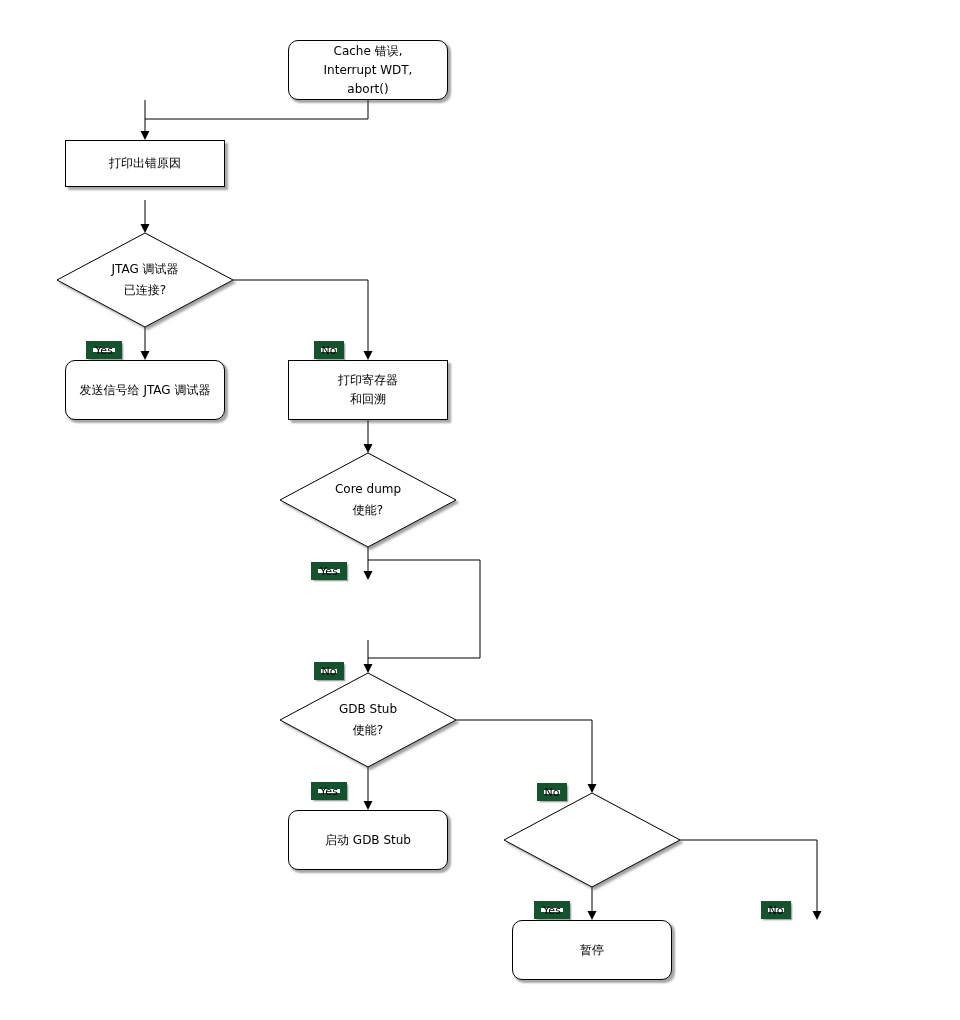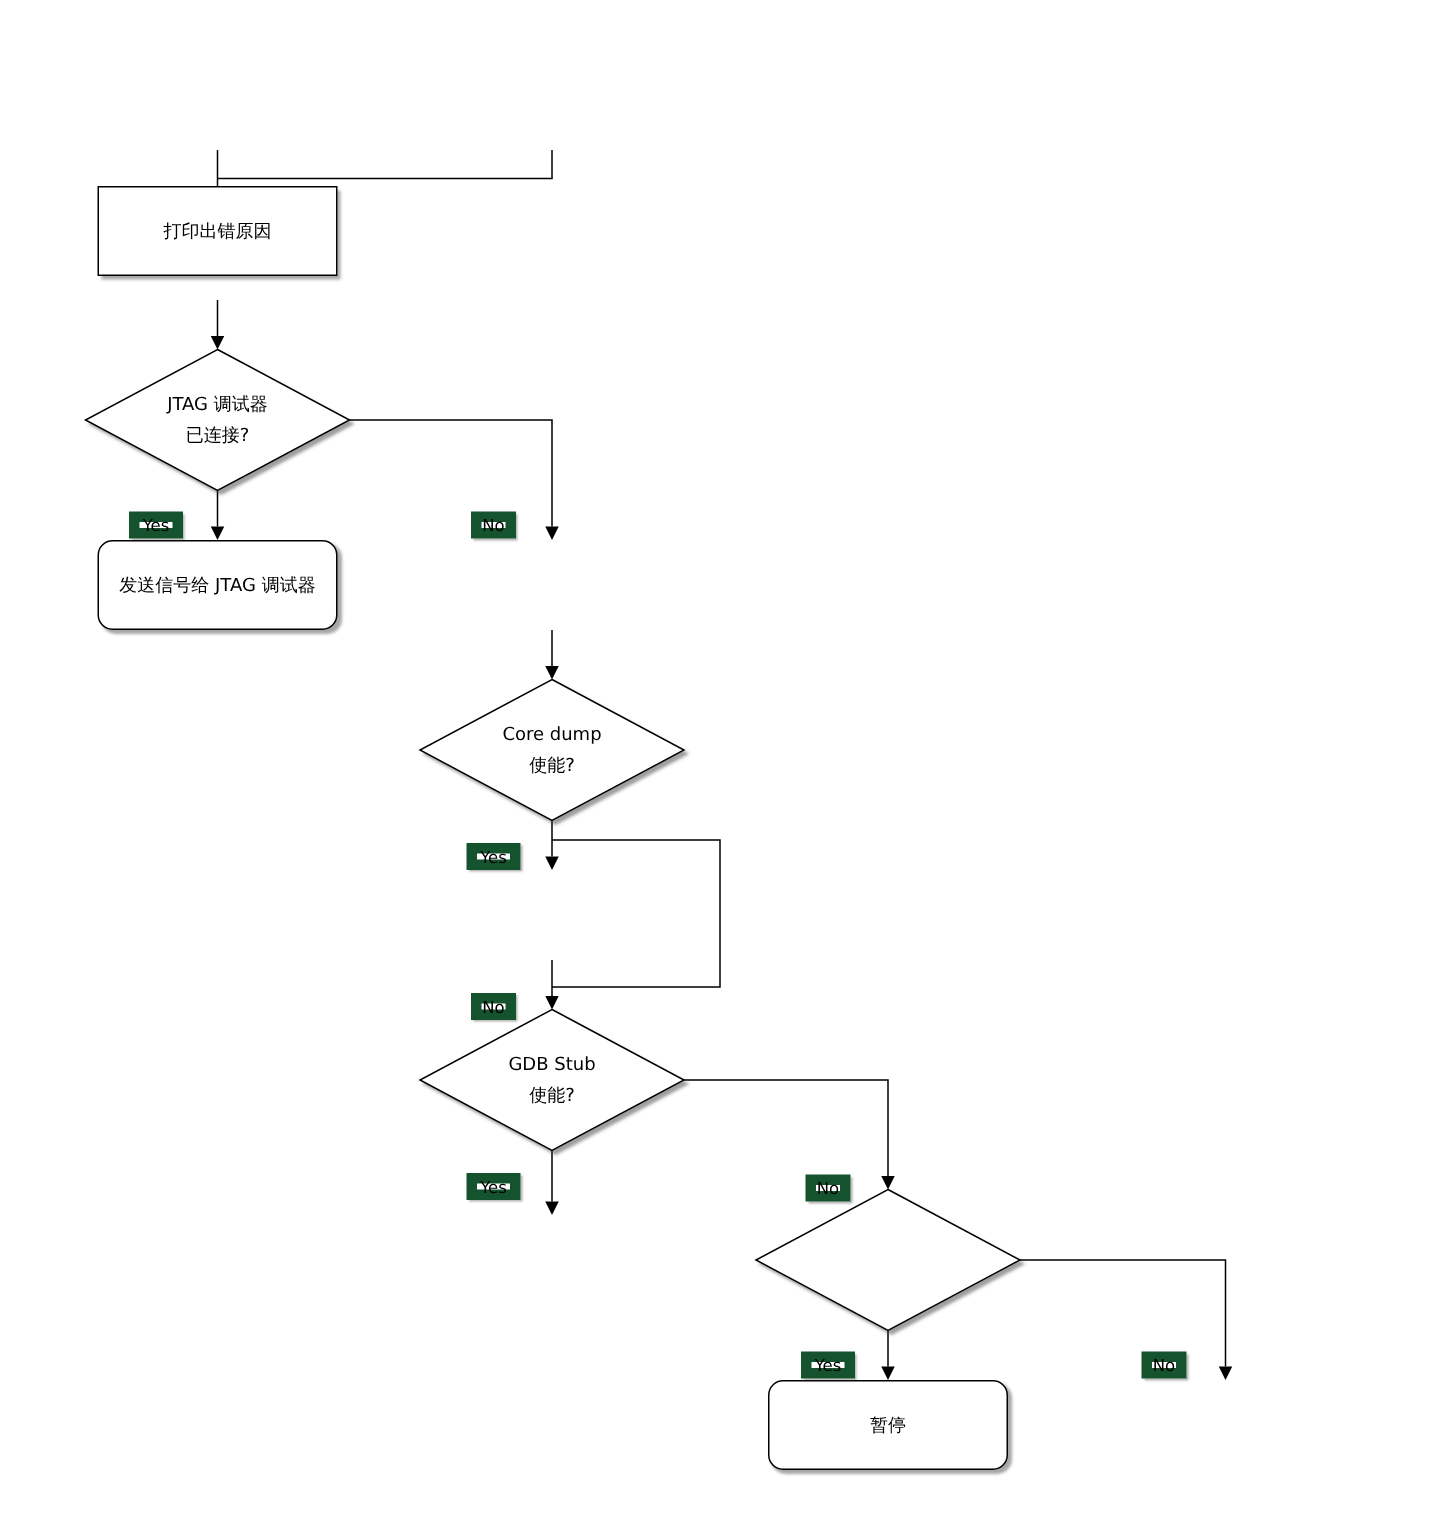--- a/index.html
+++ b/index.html
@@ -107,31 +107,43 @@
 
     <g fill="#ffffff" stroke="#000" stroke-width="1" filter="url(#ds)">
       <polygon points="145,233 233,280 145,327 57,280"></polygon>
       <polygon points="368,453 456,500 368,547 280,500"></polygon>
       <polygon points="368,673 456,720 368,767 280,720"></polygon>
       <polygon points="592,793 680,840 592,887 504,840"></polygon>
     </g>
   </svg>
 
 
+  <div class="node rounded" style="left:288px;top:40px;width:160px;height:60px">
+    <span>Cache 错误,</span>
+    <span>Interrupt WDT,</span>
+    <span>abort()</span>
+  </div>
 
-  <div class="node" style="left:65px;top:124px;width:160px;height:60px">
+  <div class="node" style="left:65px;top:140px;width:160px;height:47px">
     <span>打印出错原因</span>
   </div>
 
   <div class="node rounded" style="left:65px;top:360px;width:160px;height:60px">
     <span>发送信号给 JTAG 调试器</span>
   </div>
 
+  <div class="node" style="left:288px;top:360px;width:160px;height:60px">
+    <span>打印寄存器</span>
+    <span>和回溯</span>
+  </div>
 
 
+  <div class="node rounded" style="left:288px;top:810px;width:160px;height:60px">
+    <span>启动 GDB Stub</span>
+  </div>
 
   <div class="node rounded" style="left:512px;top:920px;width:160px;height:60px">
     <span>暂停</span>
   </div>
 
 
   <div class="dlabel" style="left:57px;top:233px;width:176px;height:94px">
     <span>JTAG 调试器</span>
     <span>已连接?</span>
   </div>

